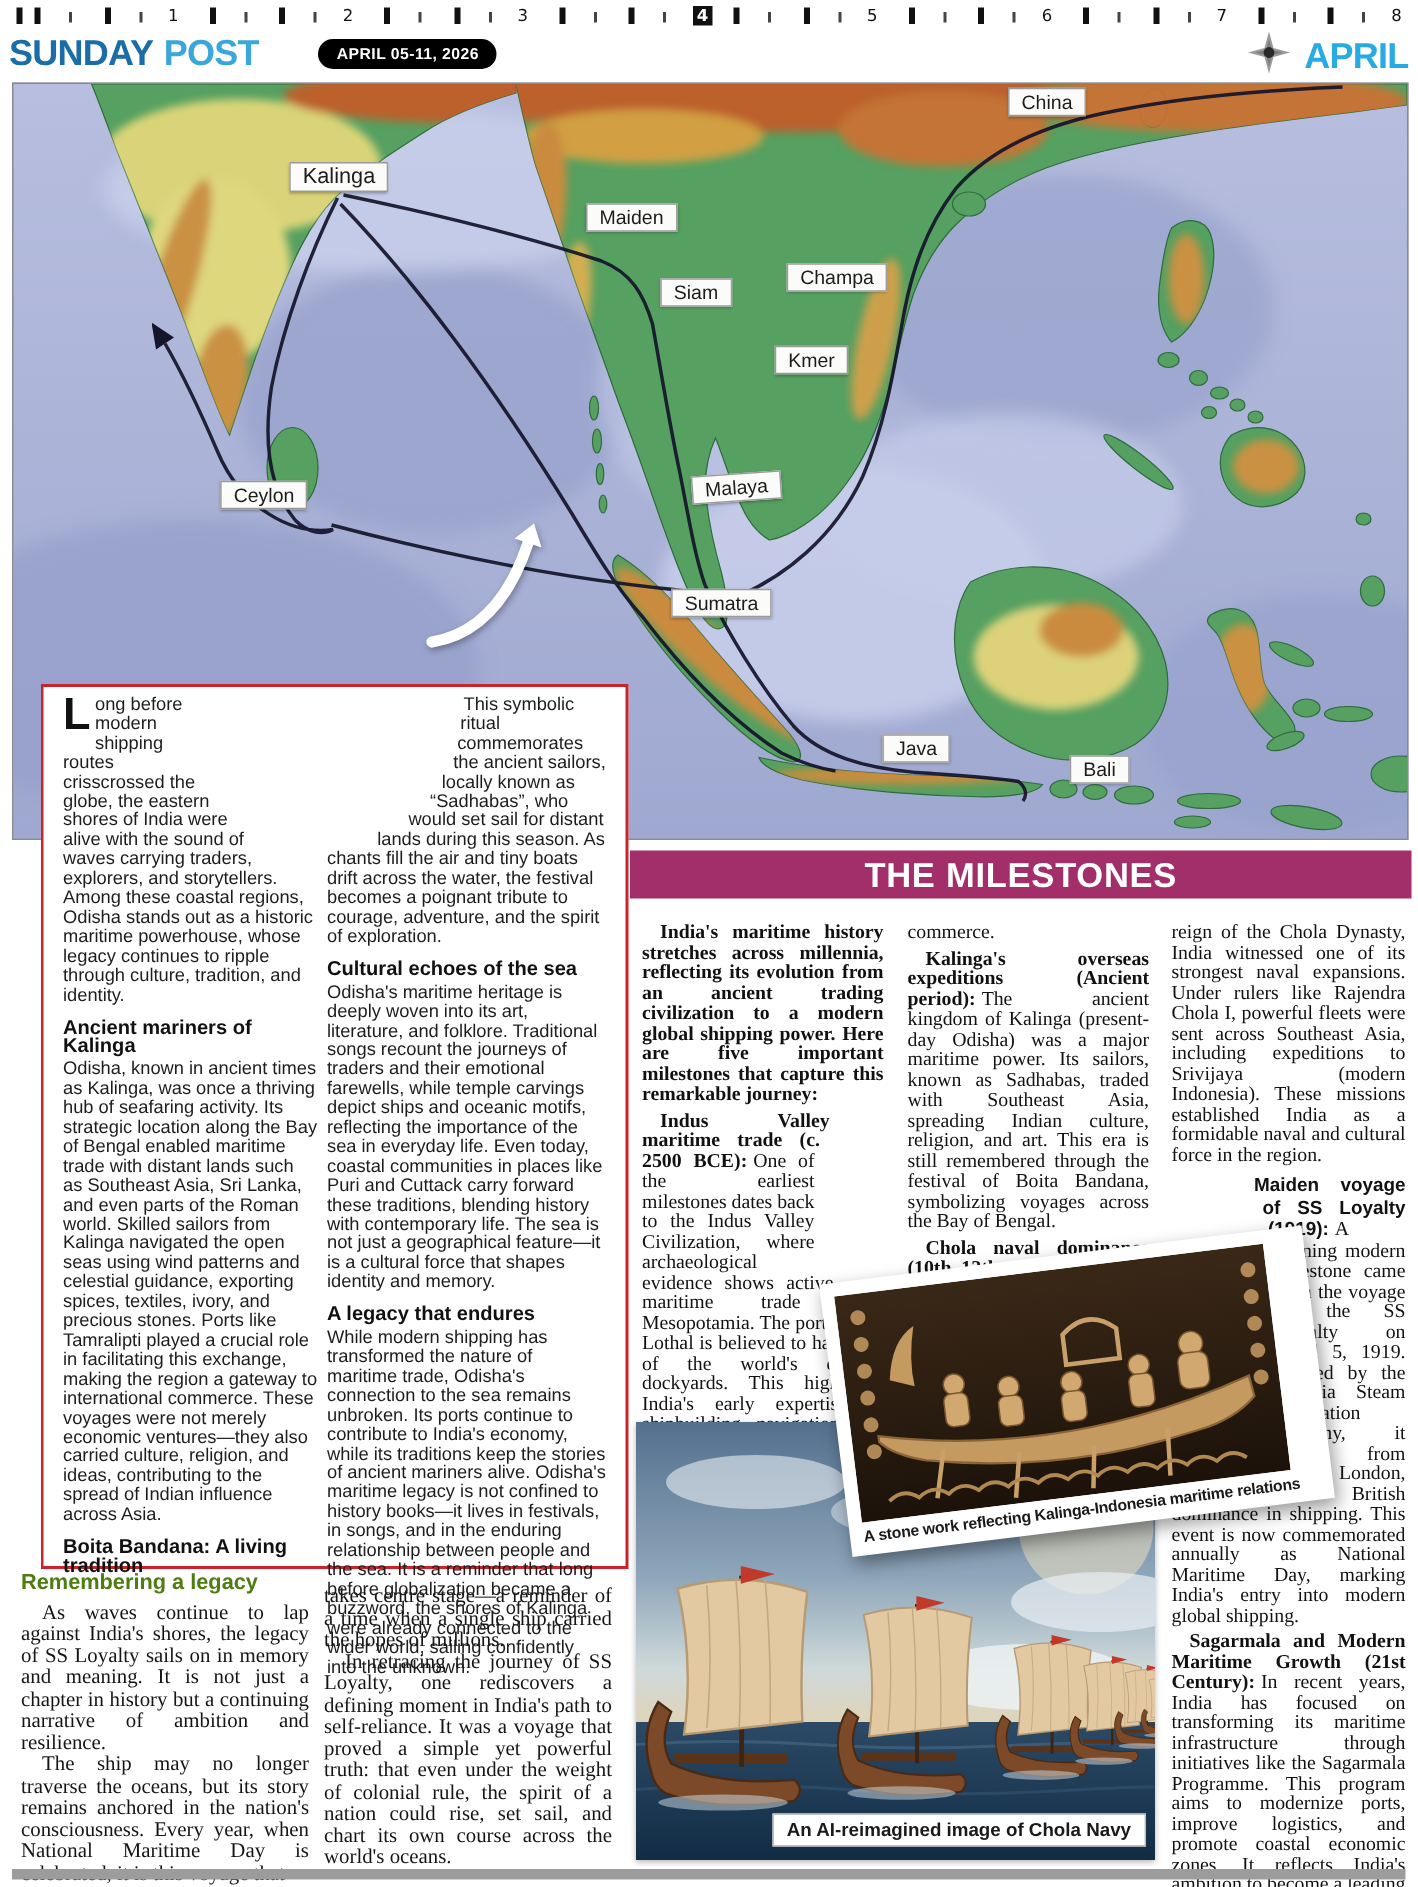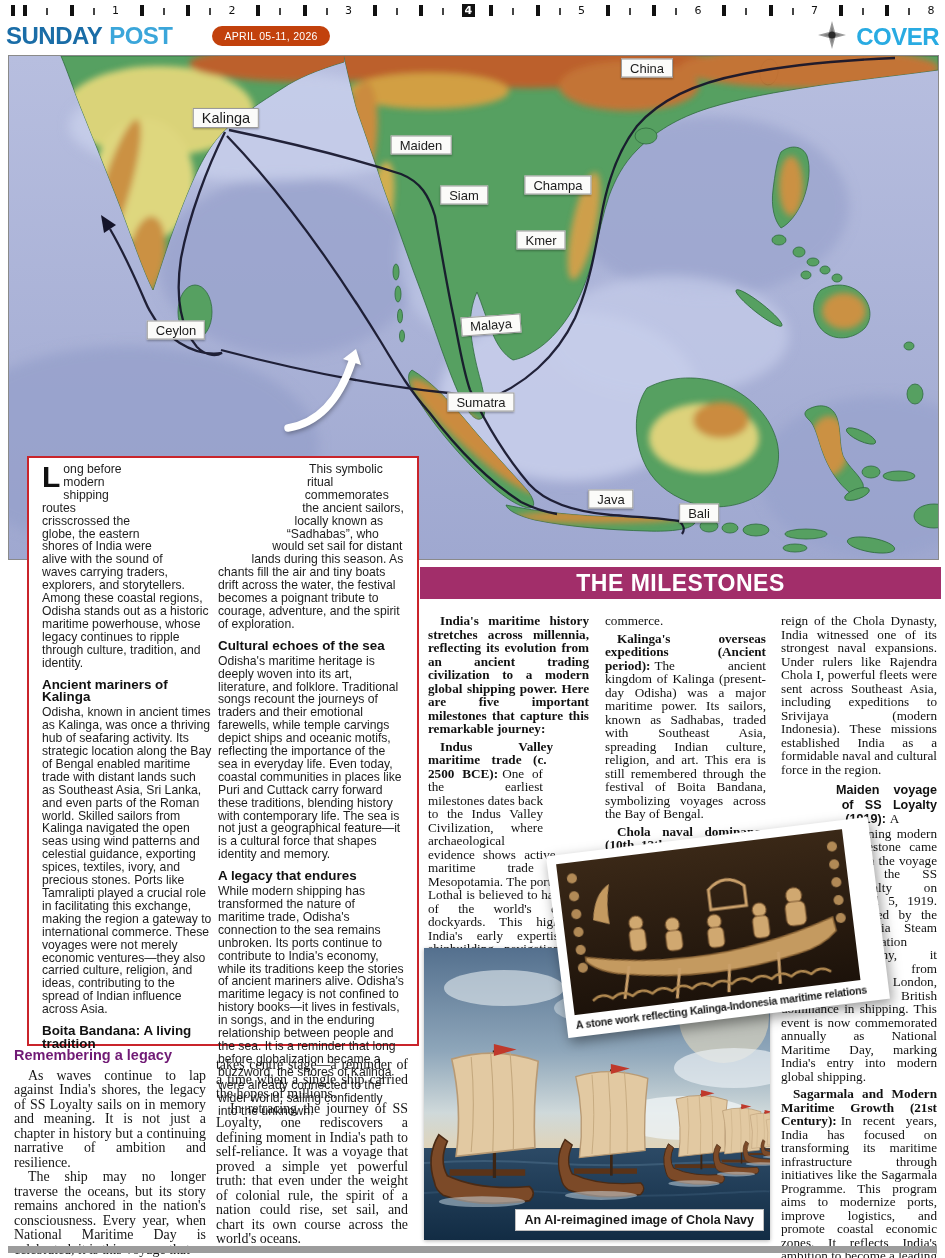--- a/index.html
+++ b/index.html
@@ -11,42 +11,42 @@
   .ruler .tick{position:absolute;background:#111;}
   .ruler .tall{top:3px;width:4px;height:11px;}
   .ruler .short{top:6px;width:2px;height:7px;background:#444;}
   .ruler .rnum{position:absolute;top:2px;font:11px "DejaVu Sans",sans-serif;color:#111;}
   .ruler .rhl{background:#111;color:#fff;font-weight:bold;padding:0 3px;}
 
   
   .mast-left{position:absolute;left:6px;top:22px;display:flex;align-items:center;}
   .mast-t1{font-size:24px;font-weight:bold;letter-spacing:-0.5px;color:#1a6da7;}
   .mast-t2{font-size:24px;font-weight:bold;letter-spacing:-0.5px;color:#3ba6da;margin-left:7px;}
-  .date-badge{margin-left:40px;background:#c2410c;color:#fff;font-size:10.5px;font-weight:normal;
+  .date-badge{margin-left:40px;background:#000000;color:#fff;font-size:10.5px;font-weight:bold;
               letter-spacing:.3px;padding:4px 12px;border-radius:10px;}
   .mast-right{position:absolute;right:6px;top:20px;display:flex;align-items:center;gap:9px;}
   .cover-label{font-size:24px;font-weight:bold;letter-spacing:-0.5px;color:#29abe2;}
 
   
   .map{position:absolute;left:8px;top:55px;width:929px;height:503px;border:1px solid #8a8a8a;
        overflow:hidden;background:#aab2d8;z-index:1;}
   .map svg{display:block;}
   .maplabel{position:absolute;transform:translate(-50%,-50%);background:#fbfbf9;border:1px solid #9a9a9a;
             box-shadow:0 1px 2px rgba(0,0,0,.3);padding:1px 8px;font-size:13px;color:#1c1c1c;
             white-space:nowrap;}
   .ml-kalinga{left:217px;top:62px;font-size:14.5px;}
-  .ml-china{left:638px;top:12px;}
+  .ml-china{left:689px;top:12px;}
   .ml-burma{left:412px;top:89px;}
   .ml-siam{left:455px;top:139px;}
   .ml-champa{left:549px;top:129px;}
   .ml-kmer{left:532px;top:184px;}
   .ml-malaya{left:482px;top:269px;transform:translate(-50%,-50%) rotate(-4deg);}
   .ml-sumatra{left:472px;top:346px;}
   .ml-java{left:602px;top:443px;}
-  .ml-bali{left:690px;top:457px;text-align:right;}
+  .ml-bali{left:724px;top:457px;text-align:right;}
   .ml-ceylon{left:167px;top:274px;}
 
   
   .circle-arrow{position:absolute;left:276px;top:326px;width:100px;height:112px;z-index:4;
                 filter:drop-shadow(1px 2px 2px rgba(0,0,0,.3));}
 
   
   .badge-circle{position:absolute;left:126px;top:380px;width:174px;height:174px;border-radius:50%;
                 background:radial-gradient(circle at 35% 30%, #e03a40, #c81e27 72%);
                 border:5px solid #fff;box-shadow:0 3px 8px rgba(0,0,0,.4);z-index:5;
@@ -67,21 +67,21 @@
        shape-margin:5px;}
   .circ-spacer-l{float:left;width:92px;height:100px;
        shape-outside:polygon(0px 0px,86px 0px,80px 36px,62px 66px,36px 84px,0px 98px);
        shape-margin:5px;}
 
   
   .bl{position:absolute;font-family:"Liberation Serif",serif;font-size:13.9px;line-height:14.5px;
       color:#151515;text-align:justify;}
   .bl-col1{left:14px;top:1048px;width:192px;}
   .bl-col2{left:216px;top:1058px;width:192px;}
-  .bl h3{font-family:"Liberation Sans",sans-serif;font-size:14.5px;margin:0 0 6px;color:#701a75;}
+  .bl h3{font-family:"Liberation Sans",sans-serif;font-size:14.5px;margin:0 0 6px;color:#4d7c0f;}
   .bl p{margin:0;}
   .bl p.ind{text-indent:14px;}
 
   
   .milestones-bar{position:absolute;left:420px;top:567px;width:521px;height:32px;background:#a22e6a;
                   display:flex;align-items:center;justify-content:center;z-index:2;}
   .milestones-bar span{color:#fff;font-weight:bold;font-size:23px;letter-spacing:.5px;}
   .mcol{position:absolute;top:610px;font-family:"Liberation Serif",serif;font-size:13.2px;
         line-height:13.5px;color:#111;text-align:justify;}
   .mcol1{left:424px;width:169px;}
@@ -170,21 +170,21 @@
     <span class="date-badge">APRIL 05-11, 2026</span>
   </div>
   <div class="mast-right">
     <span>
       <svg width="30" height="30" viewBox="0 0 30 30">
         <polygon points="15,1 18,12 29,15 18,18 15,29 12,18 1,15 12,12" fill="#9a9a9a"></polygon>
         <polygon points="15,6 16.8,13.2 24,15 16.8,16.8 15,24 13.2,16.8 6,15 13.2,13.2" fill="#7d7d7d"></polygon>
         <circle cx="15" cy="15" r="3.6" fill="#2a2a2a"></circle>
       </svg>
     </span>
-    <span class="cover-label">COVER</span>
+    <span class="cover-label">APRIL</span>
   </div>
 
   <div class="map">
     <svg width="929" height="503" viewBox="0 0 929 503">
       <defs>
         <linearGradient id="ocean" x1="0" y1="0" x2="0" y2="1">
           <stop offset="0" stop-color="#b7bedf"></stop>
             <stop offset="1" stop-color="#9fa8d0"></stop>
         </linearGradient>
         <filter id="blur3">

